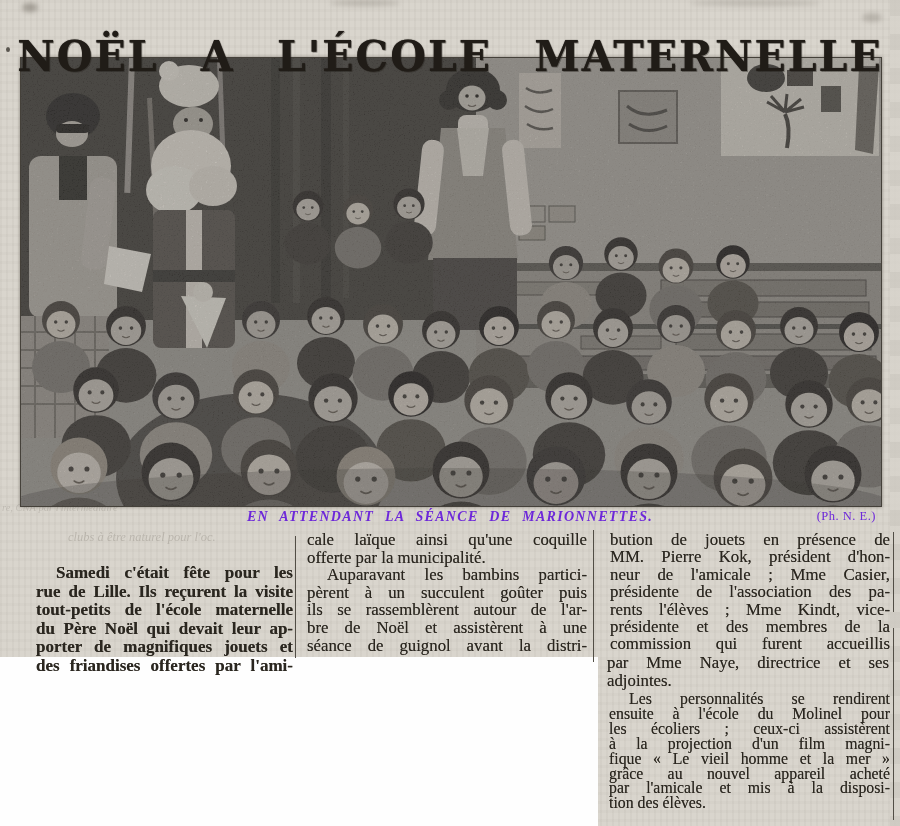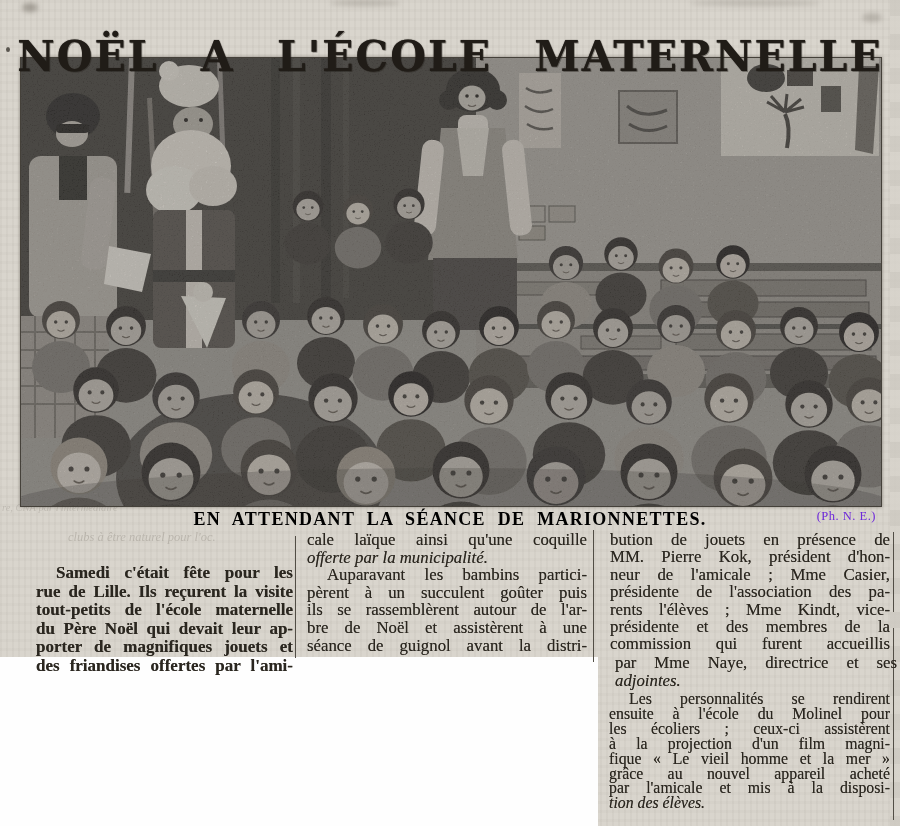--- a/index.html
+++ b/index.html
@@ -26,38 +26,38 @@
 
   .photo-wrap{
     position:absolute;left:20px;top:57px;width:860px;height:448px;z-index:2;
     border:1px solid #45413a; box-shadow:0 0 3px rgba(70,65,58,.5);
     background:#8f8b84;
   }
   .photo-wrap svg{display:block;filter:blur(.3px) contrast(.97);}
 
   .caption-row{position:absolute;left:20px;top:509px;width:860px;height:18px;z-index:3;}
   .caption{
-    text-align:center;font-weight:bold;font-size:18px;
-    letter-spacing:1.3px;word-spacing:6px;color:#000000;
+    text-align:center;font-style:italic;font-weight:bold;font-size:14px;
+    letter-spacing:1.3px;word-spacing:6px;color:#6d28d9;
   }
   .credit{
     position:absolute;right:4px;top:0;font-weight:normal;font-size:12.5px;
     letter-spacing:.5px;color:#6d28d9;font-style:normal;
   }
 
   .col{position:absolute;color:#2a261f;z-index:3;overflow:visible;
        text-shadow:0 0 .4px rgba(42,38,31,.6);}
   .col1 {left:36px; top:564px; width:257px; font-size:17px; line-height:18.6px;font-weight:bold;}
   .col2 {left:307px;top:531px; width:280px; font-size:16.8px; line-height:17.6px;}
   .col3a{left:610px;top:531px; width:280px; font-size:16.8px; line-height:17.4px;}
-  .col3b{left:607px;top:654px; width:282px; font-size:16.8px; line-height:18px;margin-left:8px;}
+  .col3b{left:607px;top:654px; width:282px; font-size:16.8px; line-height:18px;}
   .col3c{left:609px;top:692px; width:281px; font-size:15.8px; line-height:14.9px;}
 
   .tl{text-align:justify;text-align-last:justify;}
-  .tl.end{text-align:left;text-align-last:left;font-style:italic;}
+  .tl.end{text-align:left;text-align-last:left;}
   .tl.ind{text-indent:20px;}
 
   .vrule{position:absolute;width:1px;background:#524e46;z-index:3;}
   .vr1{left:295px;top:536px;height:122px;}
   .vr2{left:593px;top:530px;height:132px;}
   .vr3{left:893px;top:532px;height:80px;}
   .vr4{left:893px;top:628px;height:192px;}
 
   .mask-bottom-left{
     position:absolute;left:0;top:657px;width:598px;height:169px;

